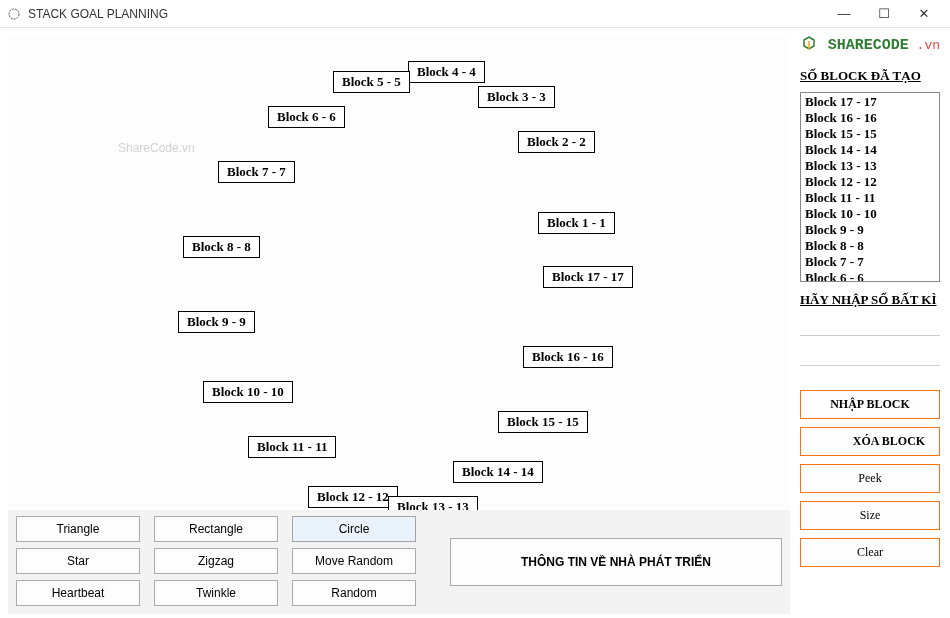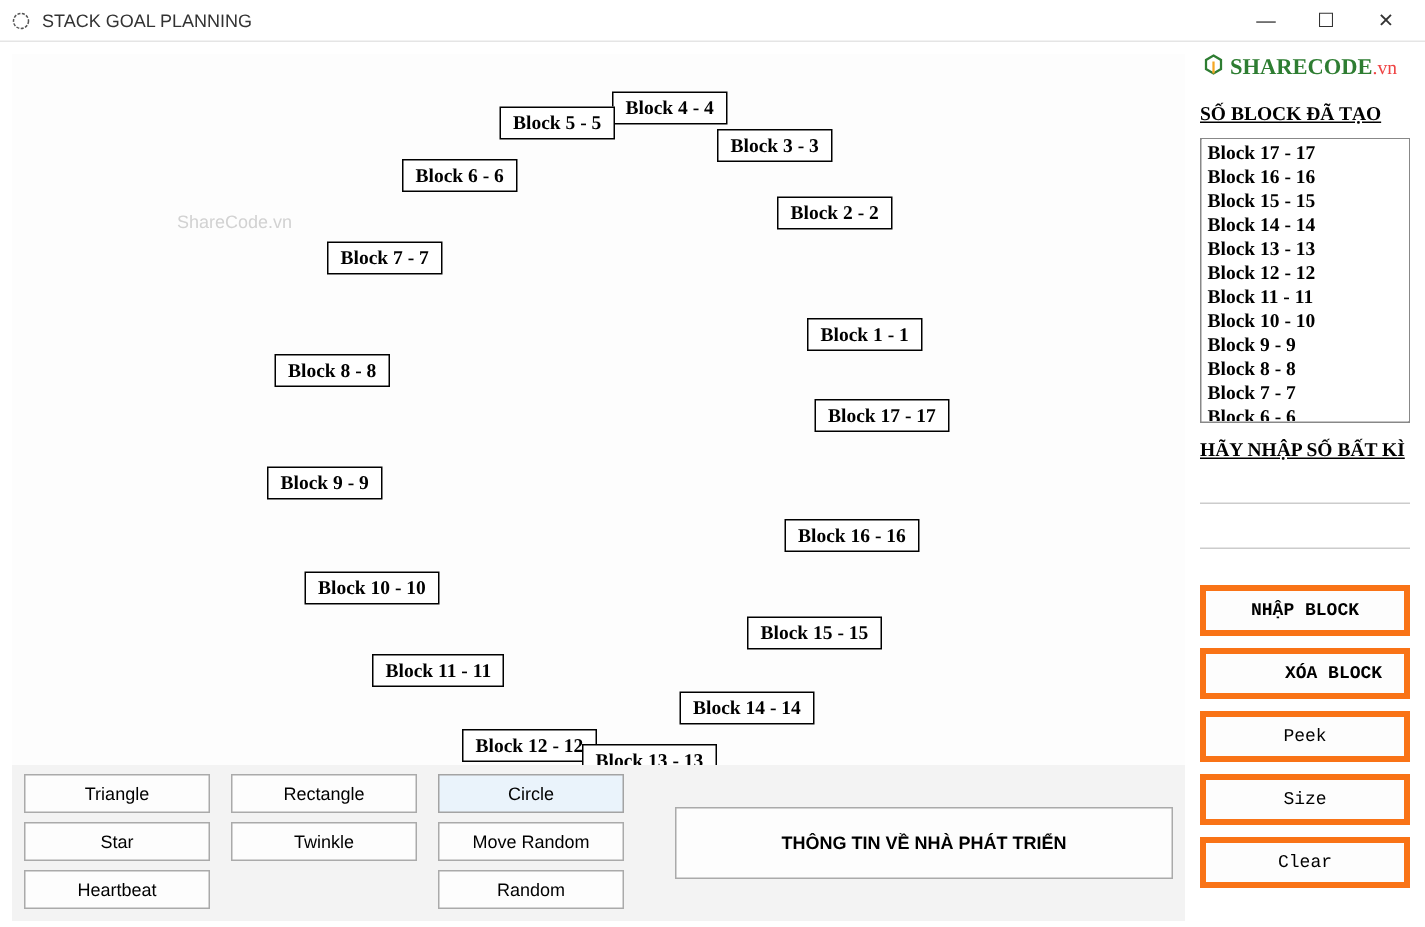--- a/index.html
+++ b/index.html
@@ -103,25 +103,25 @@
   padding: 0 16px;
 }
 .sidebar {
   width: 156px;
   padding: 8px 10px 8px 6px;
   display: flex;
   flex-direction: column;
   gap: 8px;
 }
 .logo {
-  display: flex; align-items: center; justify-content: flex-start;
+  display: flex; align-items: center; justify-content: space-between;
   font-weight: bold; font-size: 15px;
   color: #2e7d32;
   margin-bottom: 4px;
-  font-family: Liberation Serif, serif;
+  font-family: Liberation Mono, monospace;
 }
 .logo .vn { color: #ef4444; font-weight: normal; font-size: 13px; }
 .side-heading {
   font-family: "Times New Roman", serif;
   font-weight: bold;
   font-size: 13px;
   text-decoration: underline;
   margin-top: 2px;
 }
 .listbox {
@@ -137,27 +137,27 @@
 .listbox div { padding: 0 2px; white-space: nowrap; }
 .side-input {
   border: none;
   border-bottom: 1px solid #ccc;
   background: #fff;
   height: 20px;
   font-size: 12px;
   margin-bottom: 2px;
 }
 .side-btn {
-  border: 4px solid #f97316;
+  border: 1px solid #f97316;
   background: #fdfdfd;
   font-size: 12px;
   padding: 6px 0;
   text-align: center;
   cursor: pointer;
-  font-family: Liberation Mono, monospace;
+  font-family: Liberation Serif, serif;
   font-weight: bold;
 }
 .side-btn.normal { font-weight: normal; }
 .canvas-inner {
   position: absolute;
   top: 0; left: 0; right: 0; bottom: 100px;
 }
 </style>
 </head>
 <body>
@@ -200,20 +200,21 @@
       </div>
     <div class="wm" style="left:330px; bottom:8px; font-size:18px;">Copyright © ShareCode.vn</div>
     <div class="bottom-buttons">
       <div class="btn-col" id="col1">
           <div class="btn">Triangle</div>
           <div class="btn">Star</div>
           <div class="btn">Heartbeat</div>
         </div>
       <div class="btn-col" id="col2">
           <div class="btn">Rectangle</div>
+          <div class="btn">Zigzag</div>
           <div class="btn">Twinkle</div>
         </div>
       <div class="btn-col" id="col3">
           <div class="btn active">Circle</div>
           <div class="btn">Move Random</div>
           <div class="btn">Random</div>
         </div>
       <div class="dev-btn">THÔNG TIN VỀ NHÀ PHÁT TRIỂN</div>
     </div>
   </div>

